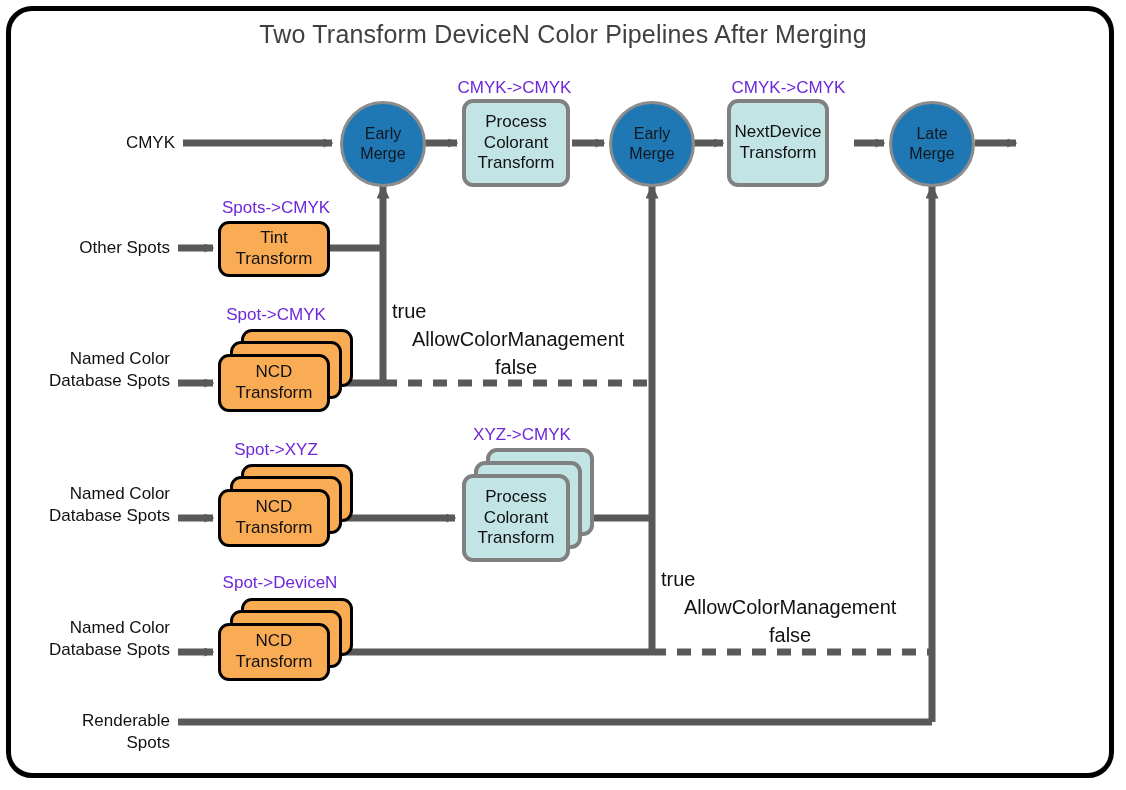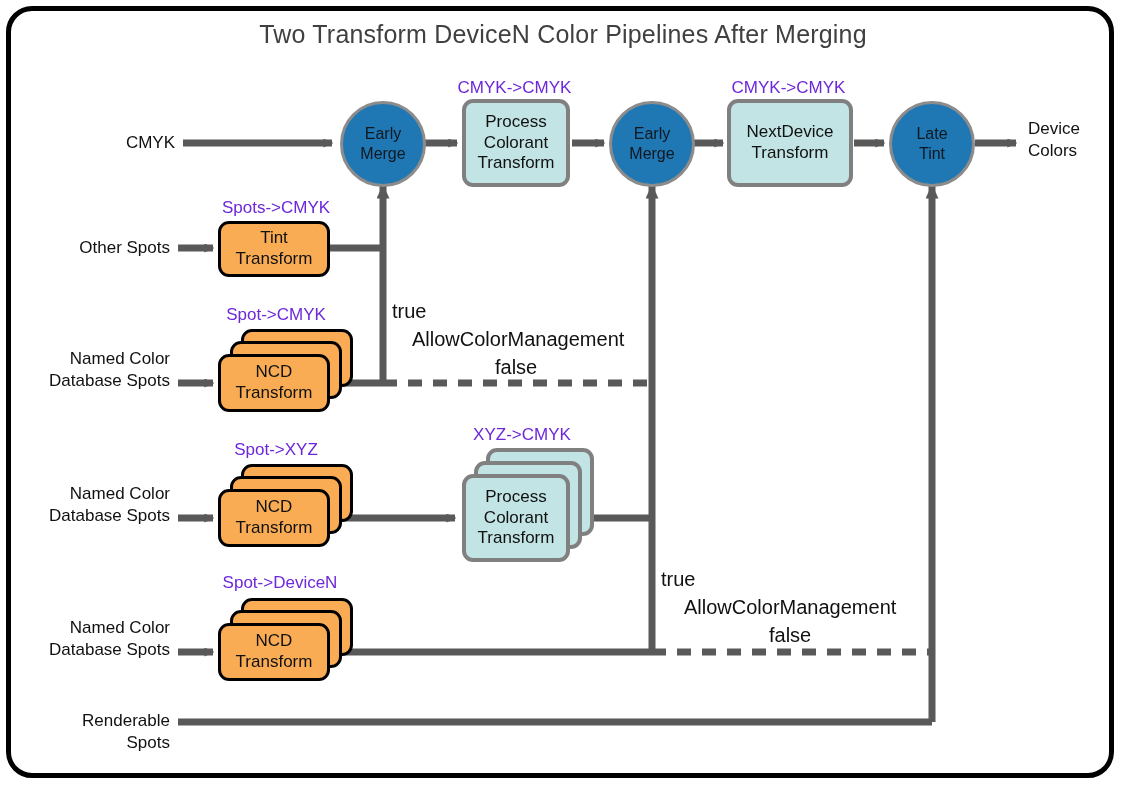--- a/index.html
+++ b/index.html
@@ -191,22 +191,20 @@
   <div class="io-label io-right" style="left:20px; top:237px; width:150px;">Other Spots</div>
   <div class="io-label io-right" style="left:20px; top:348px; width:150px;">Named Color
 Database Spots</div>
   <div class="io-label io-right" style="left:20px; top:483px; width:150px;">Named Color
 Database Spots</div>
   <div class="io-label io-right" style="left:20px; top:617px; width:150px;">Named Color
 Database Spots</div>
   <div class="io-label io-right" style="left:20px; top:710px; width:150px;text-align:right;">Renderable
 Spots</div>
 
-  <div class="io-label io-left" style="left:1028px; top:118px; width:95px;">Device
-Colors</div>
 
   <div class="edge-label" style="left:392px; top:300px;">true</div>
   <div class="edge-label" style="left:412px; top:328px;">AllowColorManagement</div>
   <div class="edge-label" style="left:495px; top:356px;">false</div>
 
   <div class="edge-label" style="left:661px; top:568px;">true</div>
   <div class="edge-label" style="left:684px; top:596px;">AllowColorManagement</div>
   <div class="edge-label" style="left:769px; top:624px;">false</div>
 
   <div class="node circle" style="left:340px; top:101px; width:86px; height:86px;">
@@ -218,28 +216,28 @@
     <span style="white-space:pre-line;">Process
 Colorant
 Transform</span>
   </div>
 
   <div class="node circle" style="left:609px; top:101px; width:86px; height:86px;">
     <span style="white-space:pre-line;">Early
 Merge</span>
   </div>
 
-  <div class="node teal" style="left:727px; top:99px; width:126px; height:88px;">
+  <div class="node teal" style="left:727px; top:99px; width:102px; height:88px;">
     <span style="white-space:pre-line;">NextDevice
 Transform</span>
   </div>
 
   <div class="node circle" style="left:889px; top:101px; width:86px; height:86px;">
     <span style="white-space:pre-line;">Late
-Tint</span>
+Merge</span>
   </div>
 
   <div class="node orange" style="left:218px; top:221px; width:112px; height:56px;">
     <span style="white-space:pre-line;">Tint
 Transform</span>
   </div>
 
   <div style="position:absolute; left:0; top:0;">
     <div class="stackcard stack-orange" style="left:241px; top:329px; width:112px; height:58px;"></div>
     <div class="stackcard stack-orange" style="left:230px; top:341px; width:112px; height:58px;"></div>

